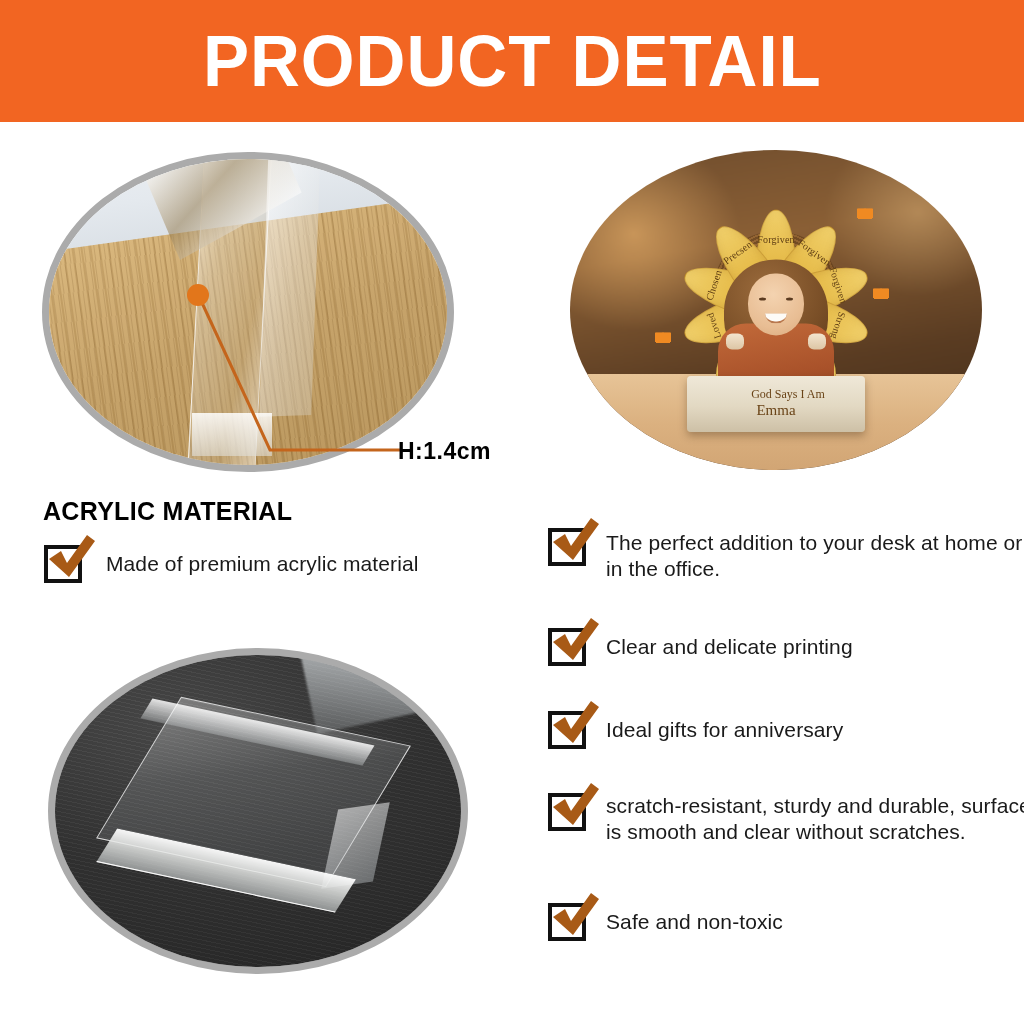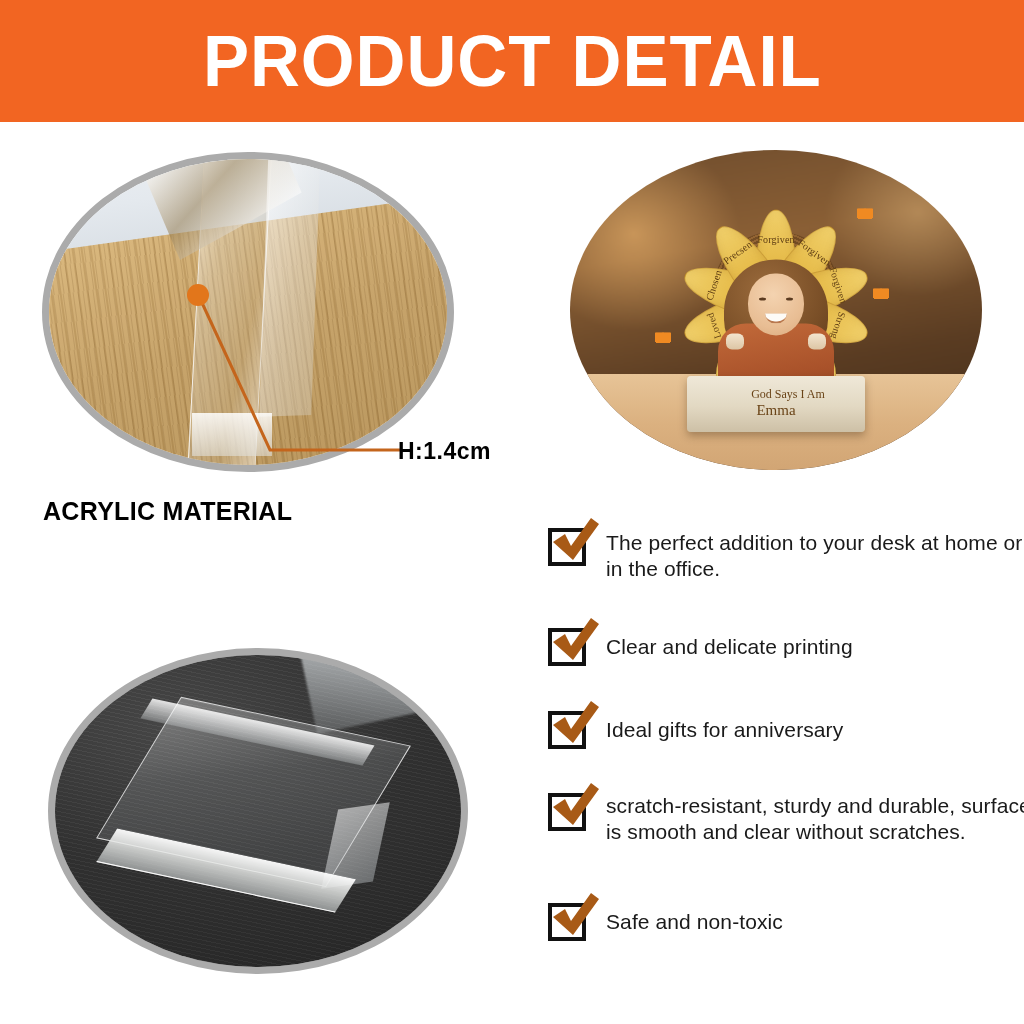--- a/index.html
+++ b/index.html
@@ -482,20 +482,28 @@
       <div class="slate-hilite"></div>
       <div class="slab-top"></div>
       <div class="slab-edge-top"></div>
       <div class="slab-side"></div>
       <div class="slab-front"></div>
     </div>
   </div>
 
   <div id="heading-acrylic" class="section-heading">ACRYLIC MATERIAL</div>
 
+  <div id="feature-acrylic-0" class="feature-item col-left">
+    <div class="checkbox">
+      <svg class="tick" viewBox="0 0 52 48">
+        <polygon points="4,24 16,16 22,28 42,0 50,6 24,42" fill="#A85A16"></polygon>
+      </svg>
+    </div>
+    <div class="feature-text">Made of premium acrylic material</div>
+  </div>
 
 
   <div id="feature-gift-0" class="feature-item col-right">
     <div class="checkbox">
       <svg class="tick" viewBox="0 0 52 48">
         <polygon points="4,24 16,16 22,28 42,0 50,6 24,42" fill="#A85A16"></polygon>
       </svg>
     </div>
     <div class="feature-text">The perfect addition to your desk at home or in the office.</div>
   </div>

